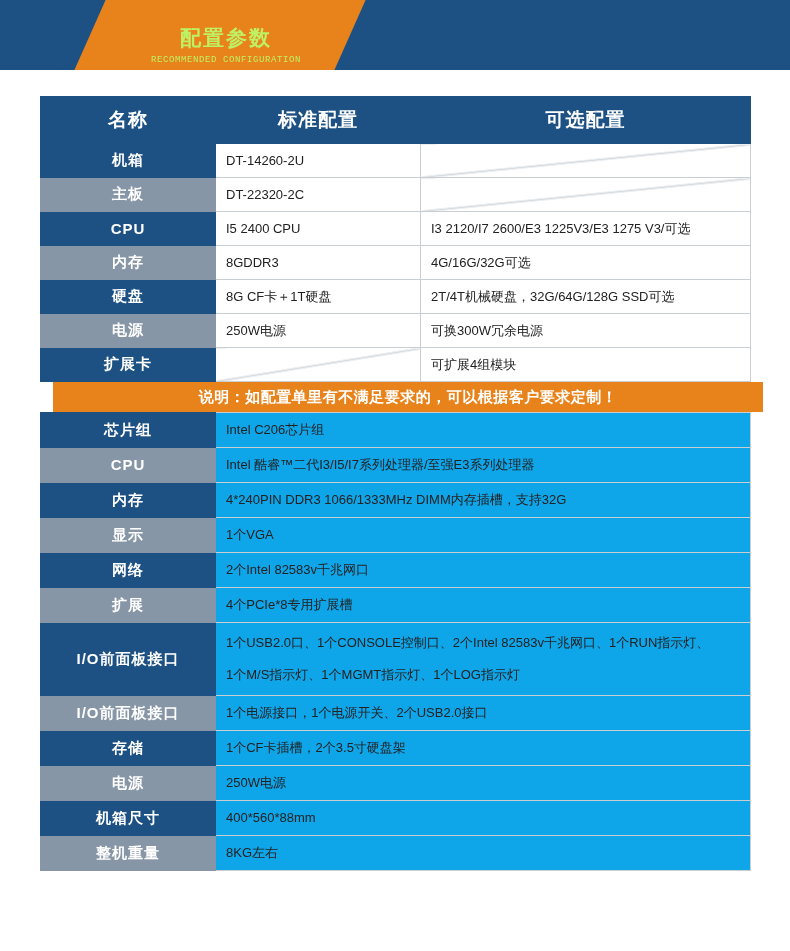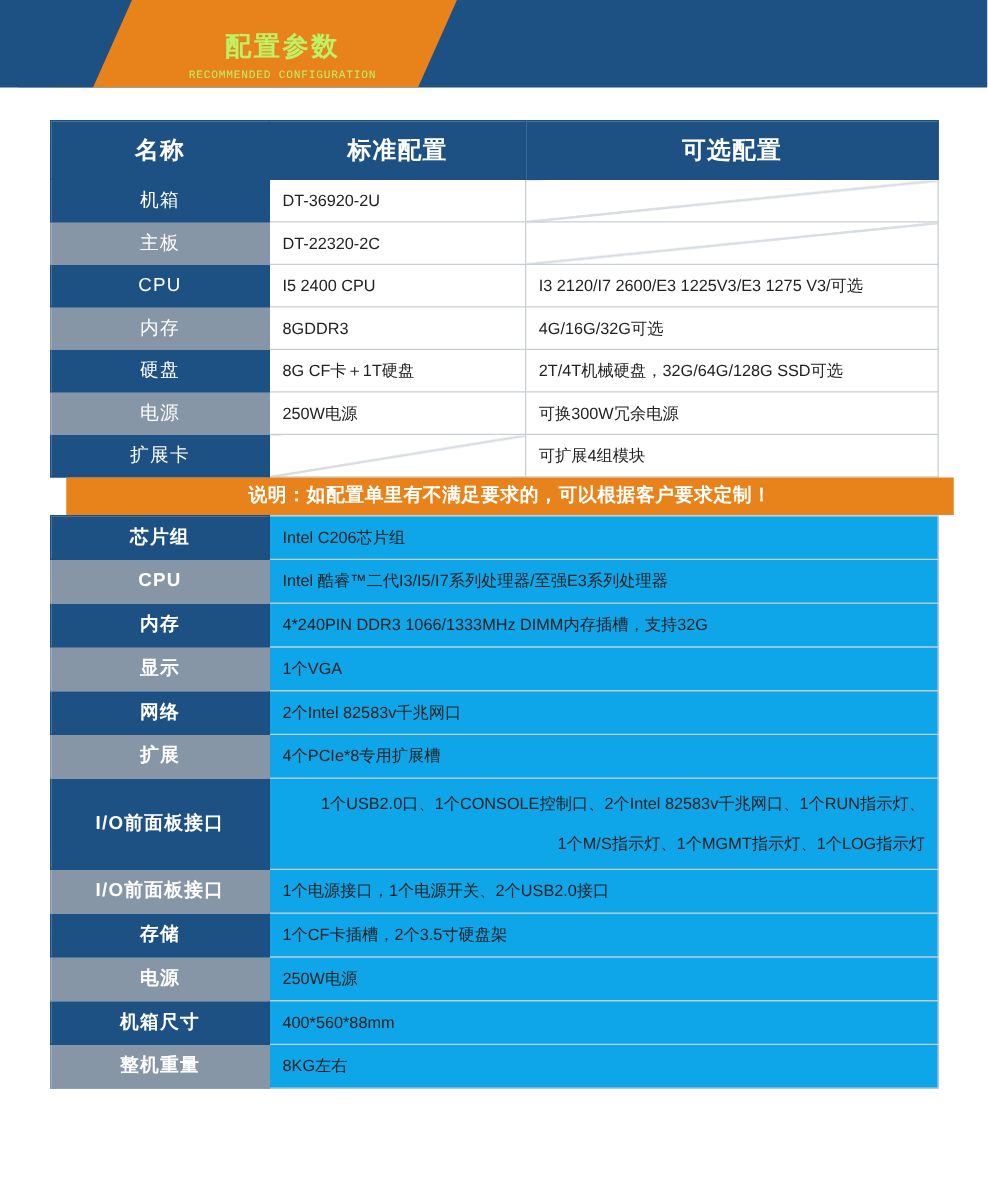--- a/index.html
+++ b/index.html
@@ -78,21 +78,21 @@
     height:33px;
     font-size:13px;
     padding:0 10px;
     background:#ffffff;
     color:#222;
   }
   .tbl1 td.rowhead{
     background:#1d5183;
     color:#ffffff;
     font-size:15px;
-    font-weight:normal;
+    font-weight:bold;
     text-align:center;
     padding:0;
     border:1px solid #1d5183;
     letter-spacing:1px;
   }
   .tbl1 tr.alt td.rowhead{
     background:#8796a6;
     border:1px solid #8796a6;
   }
   .tbl1 td.empty{
@@ -151,21 +151,20 @@
     border:1px solid #1d5183;
     letter-spacing:1px;
   }
   .tbl2 tr.alt td.rowhead{
     background:#8796a6;
     border:1px solid #8796a6;
   }
   .tbl2 td.multiline{
     line-height:32px;
     padding:4px 10px;
-    text-align:right;
   }
 </style>
 </head>
 <body>
 
 <div class="page">
 
   <div class="banner">
     <div class="banner-orange"></div>
     <div class="banner-orange-2"></div>
@@ -184,21 +183,21 @@
     <thead>
       <tr>
         <th>名称</th>
         <th>标准配置</th>
         <th>可选配置</th>
       </tr>
     </thead>
     <tbody>
       <tr>
         <td class="rowhead">机箱</td>
-        <td>DT-36920-2U</td>
+        <td>DT-14260-2U</td>
         <td class="empty"></td>
       </tr>
       <tr class="alt">
         <td class="rowhead">主板</td>
         <td>DT-22320-2C</td>
         <td class="empty"></td>
       </tr>
       <tr>
         <td class="rowhead">CPU</td>
         <td>I5 2400 CPU</td>

